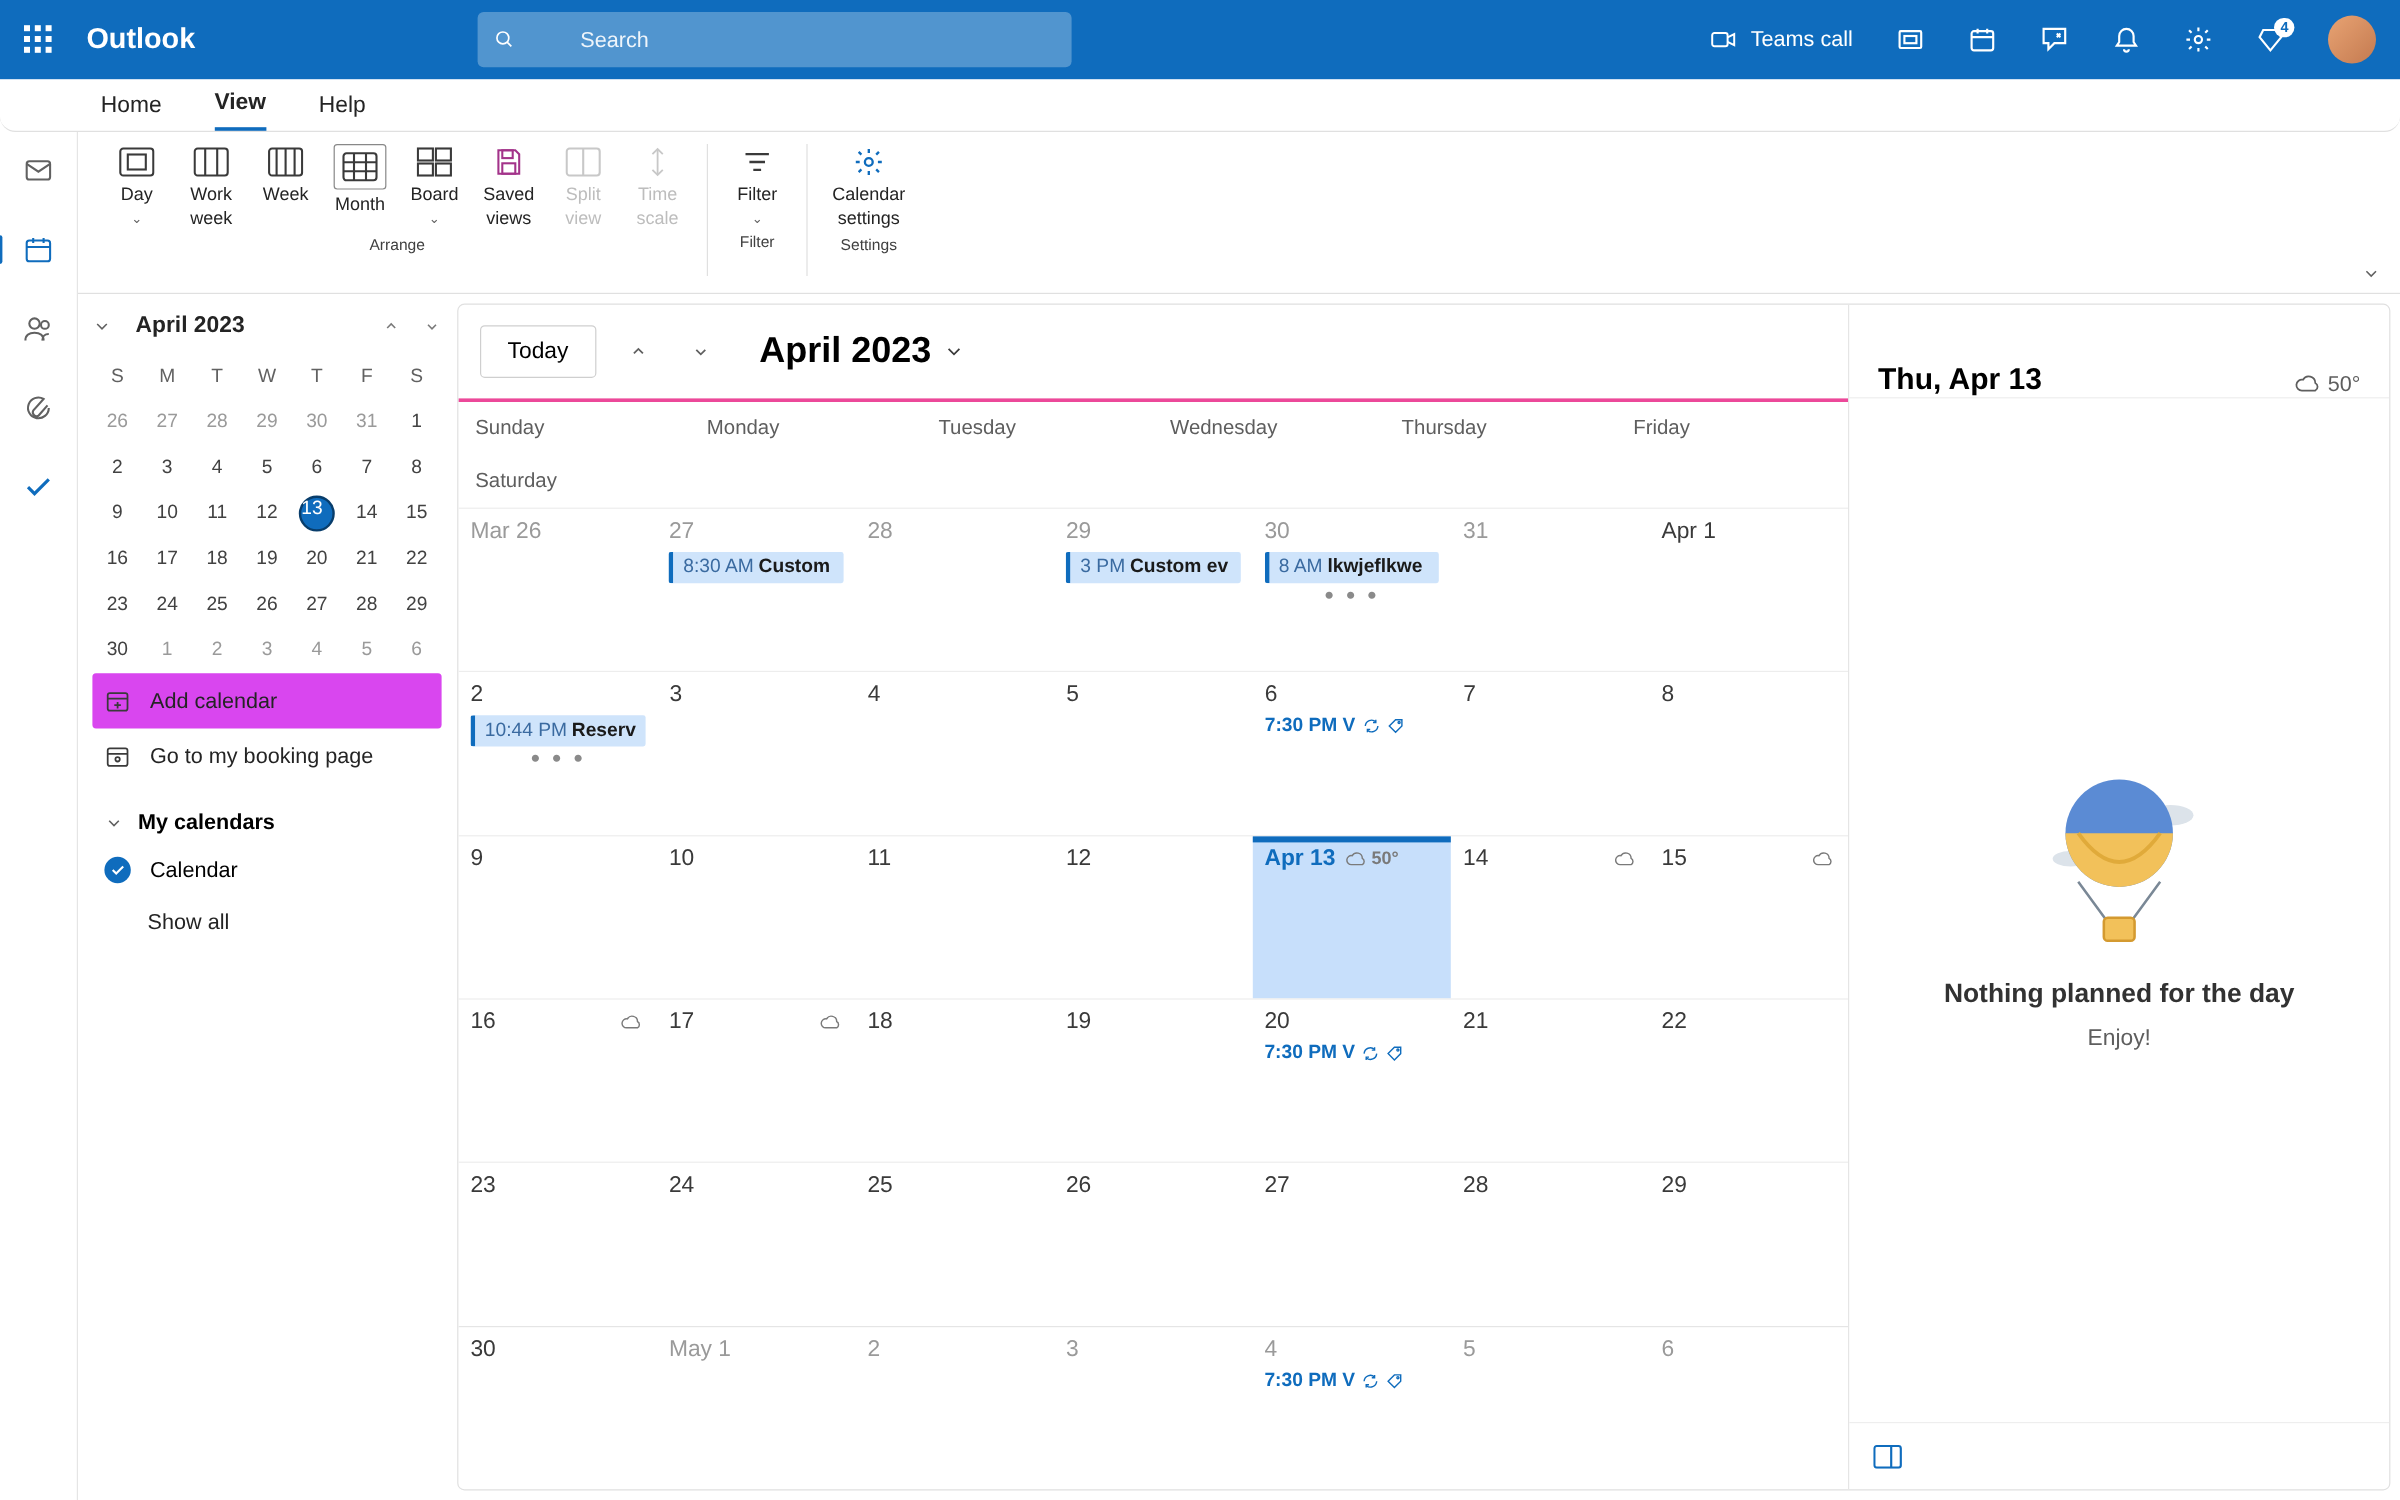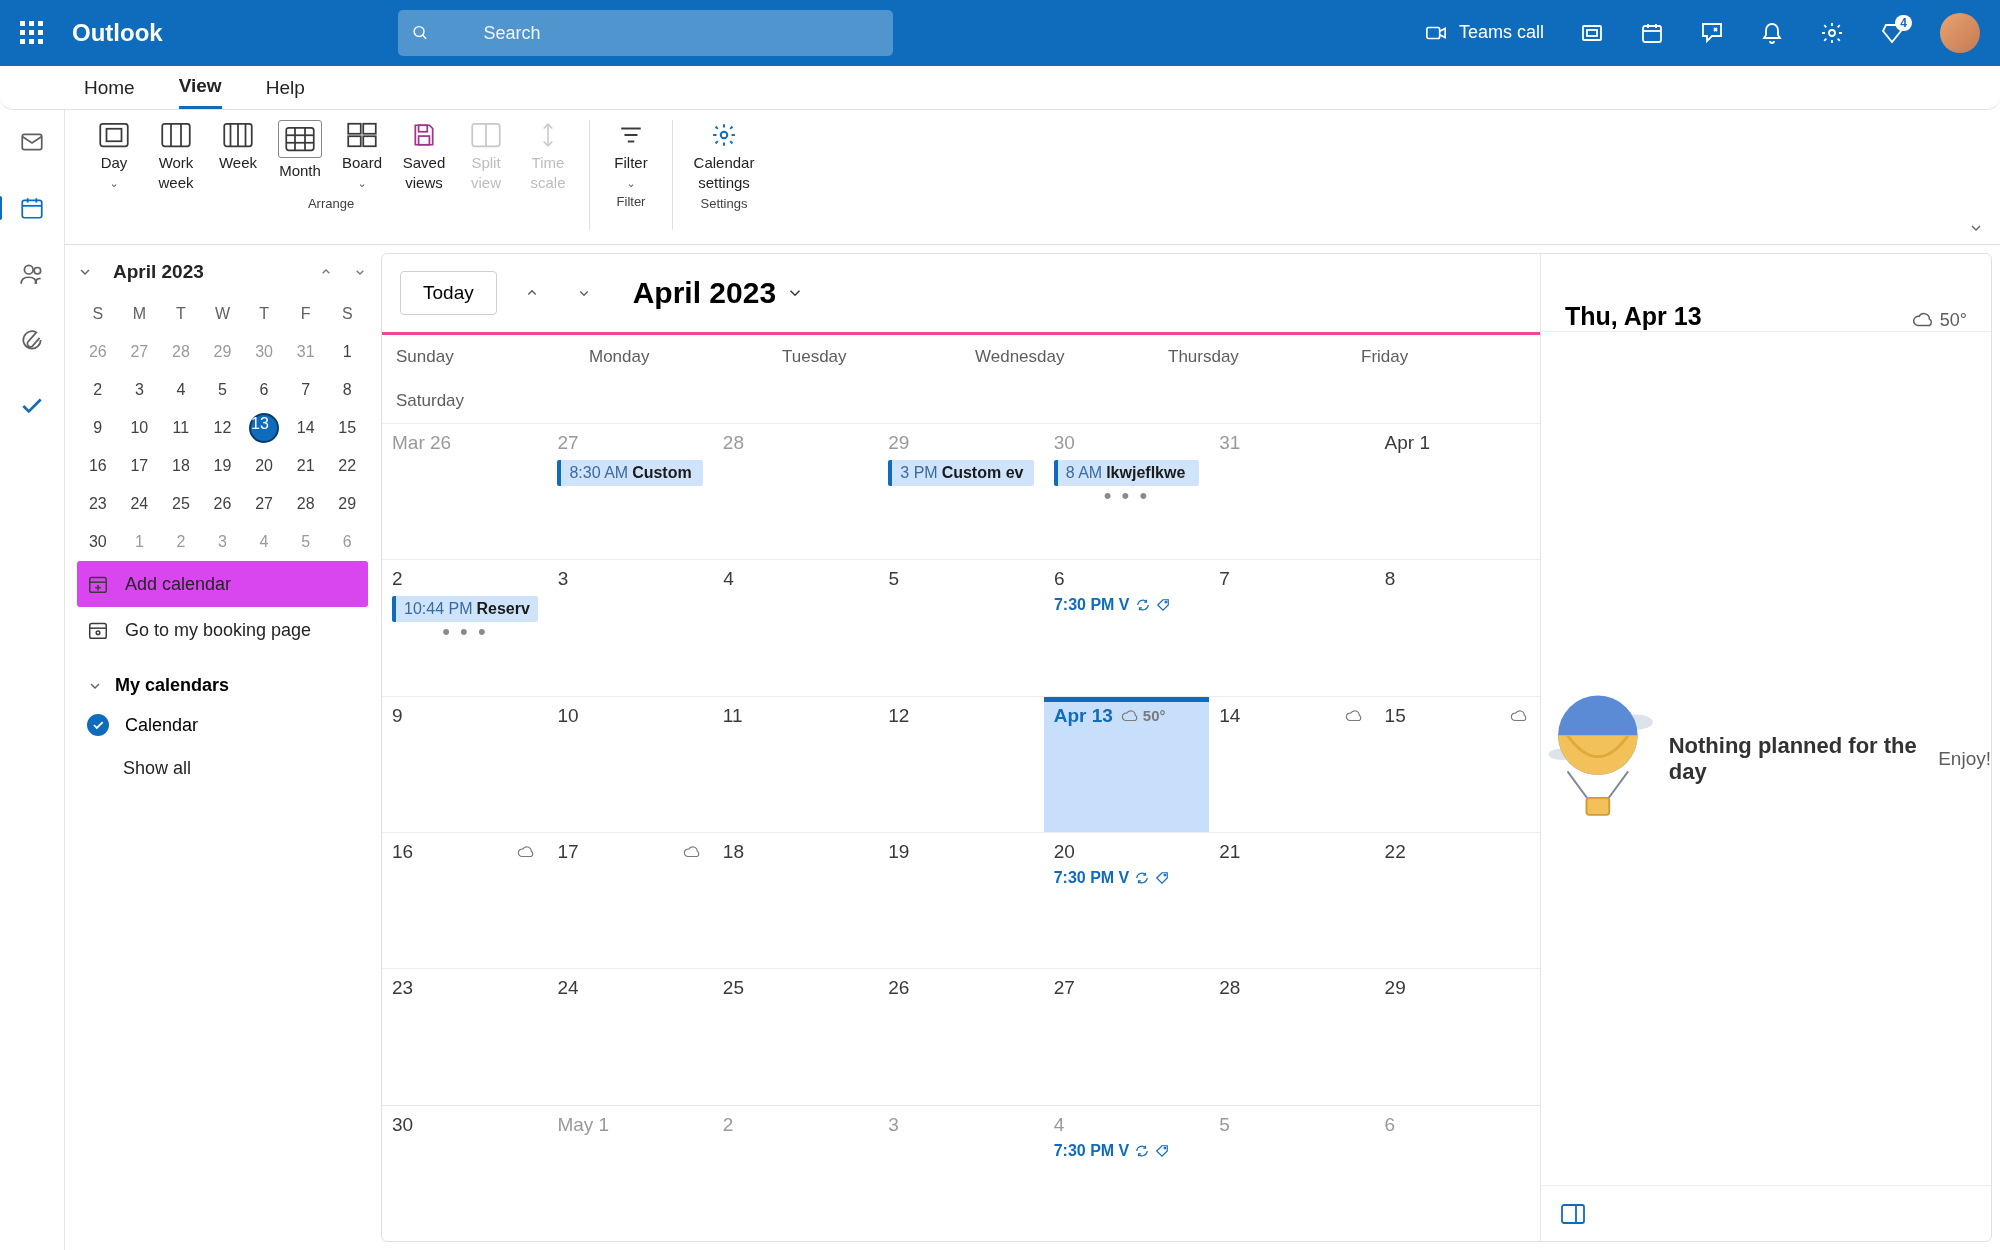--- a/index.html
+++ b/index.html
@@ -88,21 +88,21 @@
 .ev .t { color:#3a6aa0; margin-right:4px;}
 .ev-text { color:#0f6cbd; font-size:16px; margin-top:6px; cursor:pointer; display:flex; align-items:center; gap:6px; }
 .more { color:#8a8a8a; font-size:22px; letter-spacing:2px; cursor:pointer; text-align:center; line-height:0.5; margin-top:4px;}
 .below-scroll { border-top:1px solid #e5e5e5; }
 
 
 .agenda { width:450px; display:flex; flex-direction:column;}
 .ag-hdr { height:78px; display:flex; align-items:flex-end; justify-content:space-between; padding:0 24px; border-bottom:1px solid #eee;}
 .ag-date { font-size:25px; font-weight:700; }
 .ag-wx { display:flex; align-items:center; gap:6px; color:#5e5e5e; font-size:18px;}
-.ag-body { flex:1; display:flex; flex-direction:row; align-items:center; justify-content:center; gap:14px;}
+.ag-body { flex:1; display:flex; flex-direction:column; align-items:center; justify-content:center; gap:14px;}
 .balloon { width:130px; height:160px; }
 .ag-msg { font-size:22px; font-weight:600; color:#323232;}
 .ag-sub { font-size:19px; color:#5e5e5e;}
 .ag-foot { height:56px; border-top:1px solid #eee; display:flex; align-items:center; padding:0 20px;}
 
 svg { display:block; }
 </style>
 </head>
 <body>
 

